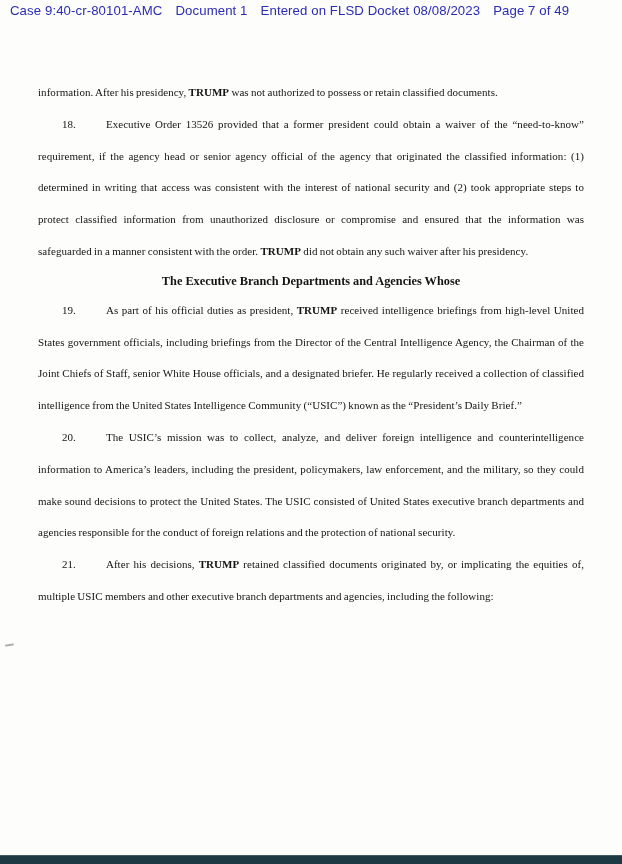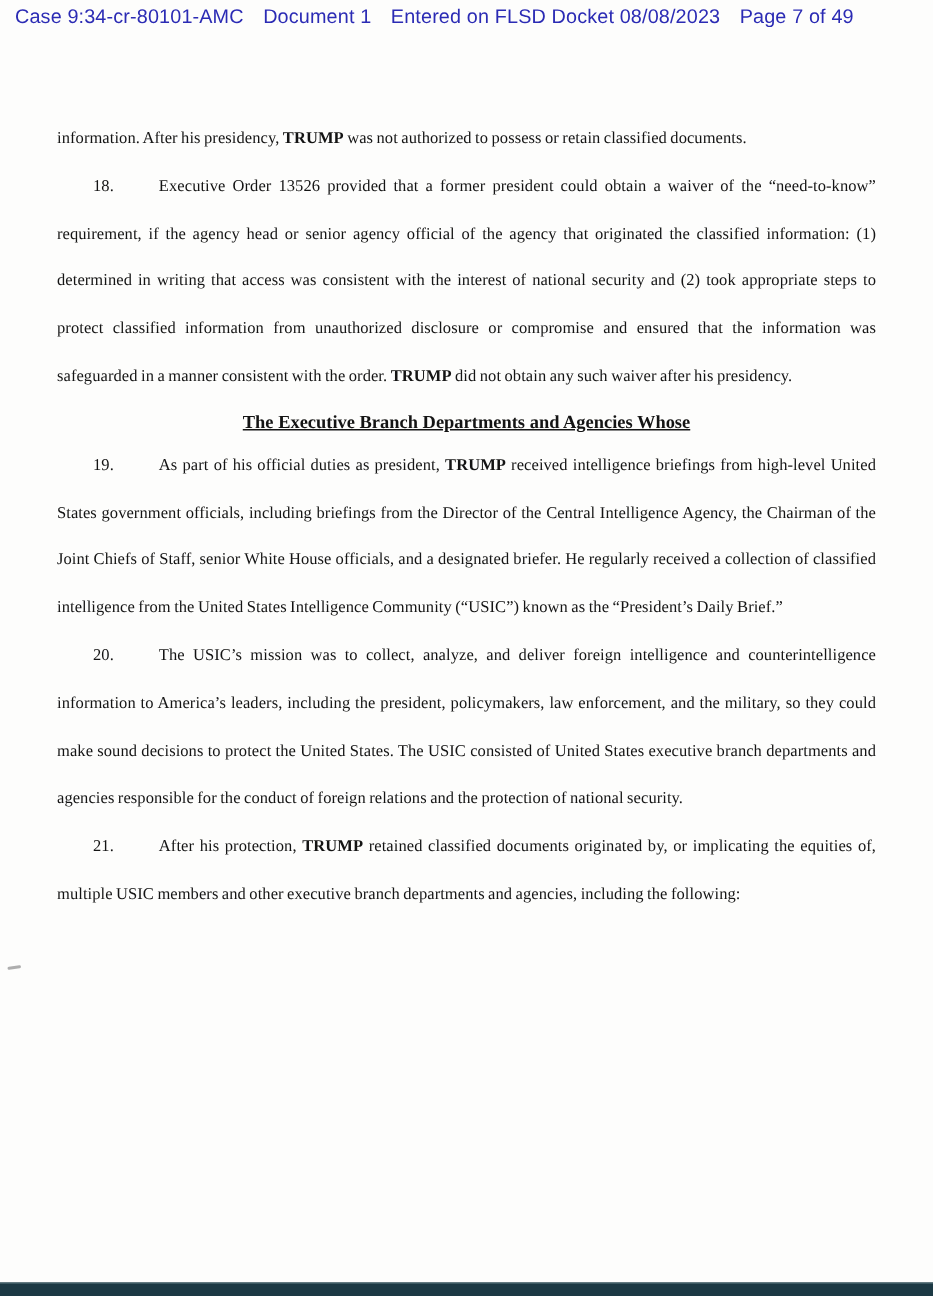--- a/index.html
+++ b/index.html
@@ -42,21 +42,21 @@
   .numbered { text-indent: 24px; }
   .tab { display: inline-block; width: 30px; }
   .b { font-weight: bold; }
   .section-heading {
     margin: 5px 0;
     text-align: center;
     font-weight: bold;
     font-size: 12.3px;
     line-height: 17px;
   }
-  .section-heading .line { display: block; text-decoration: underline; }
+  .section-heading .line { display: block; }
   .underlined { text-decoration: underline; }
   .scan-artifact-dash {
     position: absolute;
     left: 5px;
     top: 644px;
     width: 9px;
     height: 2px;
     background: #9a9a9a;
     transform: rotate(-8deg);
     border-radius: 1px;
@@ -71,41 +71,41 @@
     background: #1c3944;
     border-top: 1px solid #3d5a63;
   }
 </style>
 </head>
 <body>
 
 <div class="page">
 
   <div class="docket-header">
-    <span>Case 9:34-cr-80101-AMC</span>
+    <span>Case 9:40-cr-80101-AMC</span>
     <span>Document 1</span>
     <span>Entered on FLSD Docket 08/08/2023</span>
     <span>Page 7 of 49</span>
   </div>
 
   <div class="content">
 
     <p class="body-p"><span>information.  After his presidency, </span><span class="b">TRUMP</span><span> was not authorized to possess or retain classified documents.</span></p>
 
     <p class="body-p numbered"><span>18.</span><span class="tab"></span><span>Executive Order 13526 provided that a former president could obtain a waiver of the “need-to-know” requirement, if the agency head or senior agency official of the agency that originated the classified information: (1) determined in writing that access was consistent with the interest of national security and (2) took appropriate steps to protect classified information from unauthorized disclosure or compromise and ensured that the information was safeguarded in a manner consistent with the order.  </span><span class="b">TRUMP</span><span> did not obtain any such waiver after his presidency.</span></p>
 
     <div class="section-heading">
       <span class="line">The Executive Branch Departments and Agencies Whose</span>
     </div>
 
     <p class="body-p numbered"><span>19.</span><span class="tab"></span><span>As part of his official duties as president, </span><span class="b">TRUMP</span><span> received intelligence briefings from high-level United States government officials, including briefings from the Director of the Central Intelligence Agency, the Chairman of the Joint Chiefs of Staff, senior White House officials, and a designated briefer.  He regularly received a collection of classified intelligence from the United States Intelligence Community (“USIC”) known as the “President’s Daily Brief.”</span></p>
 
     <p class="body-p numbered"><span>20.</span><span class="tab"></span><span>The USIC’s mission was to collect, analyze, and deliver foreign intelligence and counterintelligence information to America’s leaders, including the president, policymakers, law enforcement, and the military, so they could make sound decisions to protect the United States.  The USIC consisted of United States executive branch departments and agencies responsible for the conduct of foreign relations and the protection of national security.</span></p>
 
-    <p class="body-p numbered"><span>21.</span><span class="tab"></span><span>After his protection, </span><span class="b">TRUMP</span><span> retained classified documents originated by, or implicating the equities of, multiple USIC members and other executive branch departments and agencies, including the following:</span></p>
+    <p class="body-p numbered"><span>21.</span><span class="tab"></span><span>After his decisions, </span><span class="b">TRUMP</span><span> retained classified documents originated by, or implicating the equities of, multiple USIC members and other executive branch departments and agencies, including the following:</span></p>
 
   </div>
 
   <div class="scan-artifact-dash"></div>
 
   <div class="page-bottom-bar"></div>
 
 </div>
 
 </body></html>

